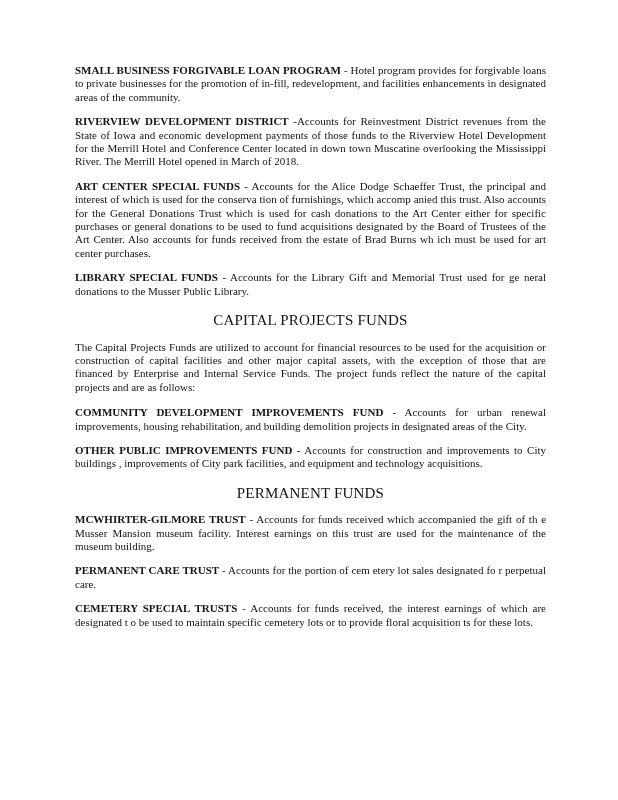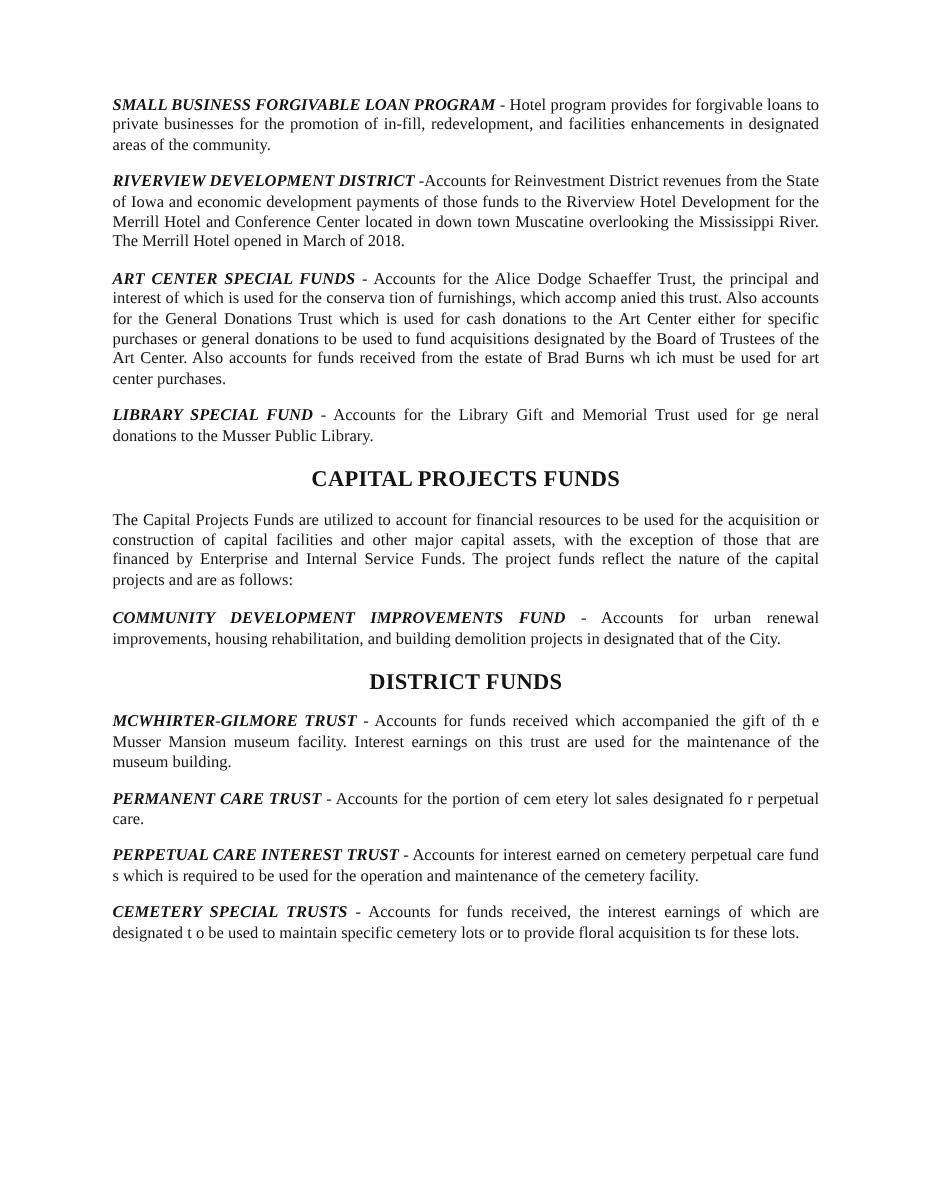--- a/index.html
+++ b/index.html
@@ -20,61 +20,60 @@
     line-height: 13.4px;
     color: #141414;
     overflow: hidden;
   }
   p.fund {
     text-align: justify;
     margin: 0 0 11px 0;
   }
   p.fund b {
     font-weight: 700;
-    font-style: italic;
   }
   h1.section-heading {
     text-align: center;
     font-size: 15px;
-    font-weight: 700;
+    font-weight: 400;
     margin: 16px 0 13px 0;
     letter-spacing: 0.2px;
     font-family: "Liberation Serif", "DejaVu Serif", serif;
   }
   p.intro {
     text-align: justify;
     margin: 0 0 12px 0;
   }
 </style>
 </head>
 <body>
 
 <div class="page">
 
   <p class="fund"><b>SMALL BUSINESS FORGIVABLE LOAN PROGRAM</b><span> - Hotel program provides for forgivable loans to private businesses for the promotion of in-fill, redevelopment, and facilities enhancements in designated areas of the community.</span></p>
 
   <p class="fund"><b>RIVERVIEW DEVELOPMENT DISTRICT</b><span> -Accounts for Reinvestment District revenues from the State of Iowa and economic development payments of those funds to the Riverview Hotel Development for the Merrill Hotel and Conference Center located in down town Muscatine overlooking the Mississippi River. The Merrill Hotel opened in March of 2018.</span></p>
 
   <p class="fund"><b>ART CENTER SPECIAL FUNDS</b><span> - Accounts for the Alice Dodge Schaeffer Trust, the principal and interest of which is used for the conserva tion of furnishings, which accomp anied this trust. Also accounts for the General Donations Trust which is used for cash donations to the Art Center either for specific purchases or general donations to be used to fund acquisitions designated by the Board of Trustees of the Art Center. Also accounts for funds received from the estate of Brad Burns wh ich must be used for art center purchases.</span></p>
 
-  <p class="fund"><b>LIBRARY SPECIAL FUND</b><span> - Accounts for the Library Gift and Memorial Trust used for ge neral donations to the Musser Public Library.</span></p>
+  <p class="fund"><b>LIBRARY SPECIAL FUNDS</b><span> - Accounts for the Library Gift and Memorial Trust used for ge neral donations to the Musser Public Library.</span></p>
 
   <h1 class="section-heading">CAPITAL PROJECTS FUNDS</h1>
 
   <p class="intro">The Capital Projects Funds are utilized to account for financial resources to be used for the acquisition or construction of capital facilities and other major capital assets, with the exception of those that are financed by Enterprise and Internal Service Funds. The project funds reflect the nature of the capital projects and are as follows:</p>
 
-  <p class="fund"><b>COMMUNITY DEVELOPMENT IMPROVEMENTS FUND</b><span> - Accounts for urban renewal improvements, housing rehabilitation, and building demolition projects in designated that of the City.</span></p>
+  <p class="fund"><b>COMMUNITY DEVELOPMENT IMPROVEMENTS FUND</b><span> - Accounts for urban renewal improvements, housing rehabilitation, and building demolition projects in designated areas of the City.</span></p>
 
 
 
+  <p class="fund"><b>OTHER PUBLIC IMPROVEMENTS FUND</b><span> - Accounts for construction and improvements to City buildings , improvements of City park facilities, and equipment and technology acquisitions.</span></p>
 
-  <h1 class="section-heading">DISTRICT FUNDS</h1>
+  <h1 class="section-heading">PERMANENT FUNDS</h1>
 
 
   <p class="fund"><b>MCWHIRTER-GILMORE TRUST</b><span> - Accounts for funds received which accompanied the gift of th e Musser Mansion museum facility. Interest earnings on this trust are used for the maintenance of the museum building.</span></p>
 
   <p class="fund"><b>PERMANENT CARE TRUST</b><span> - Accounts for the portion of cem etery lot sales designated fo r perpetual care.</span></p>
 
-  <p class="fund"><b>PERPETUAL CARE INTEREST TRUST</b><span> - Accounts for interest earned on cemetery perpetual care fund s which is required to be used for the operation and maintenance of the cemetery facility.</span></p>
 
   <p class="fund"><b>CEMETERY SPECIAL TRUSTS</b><span> - Accounts for funds received, the interest earnings of which are designated t o be used to maintain specific cemetery lots or to provide floral acquisition ts for these lots.</span></p>
 
 </div>
 
 </body></html>

